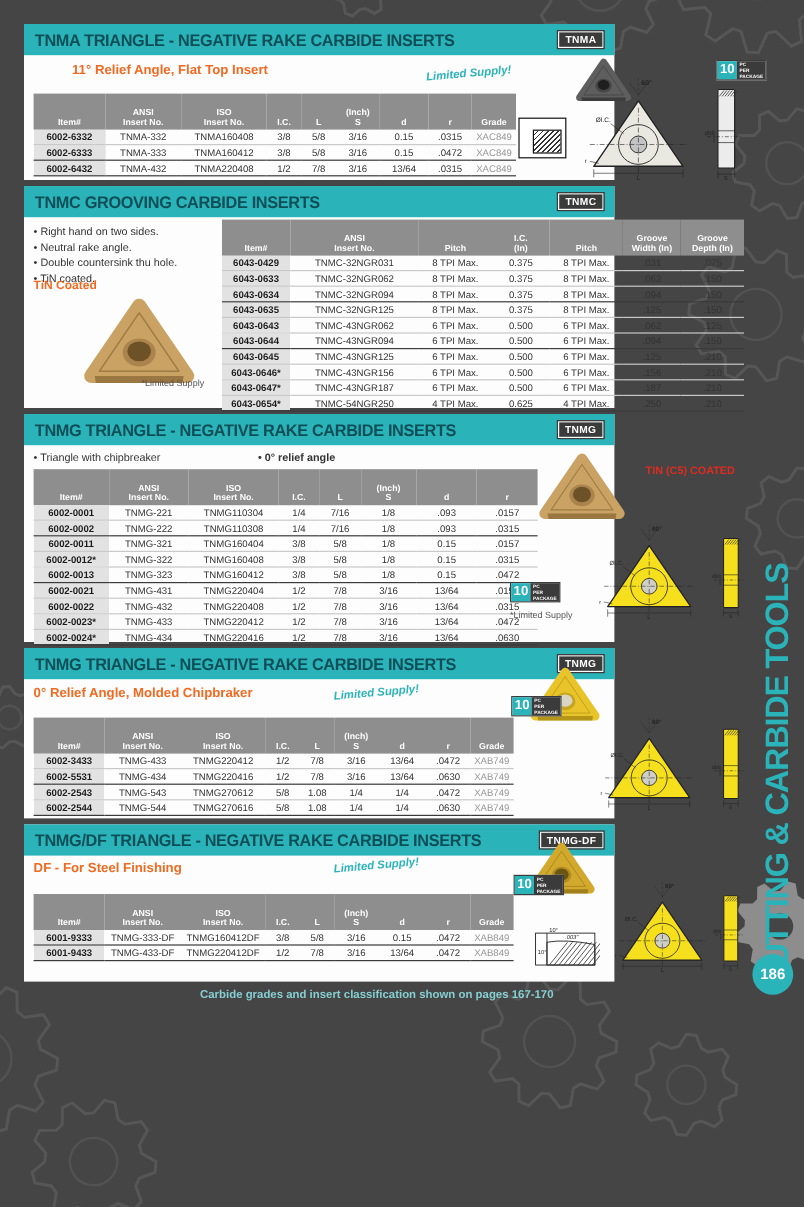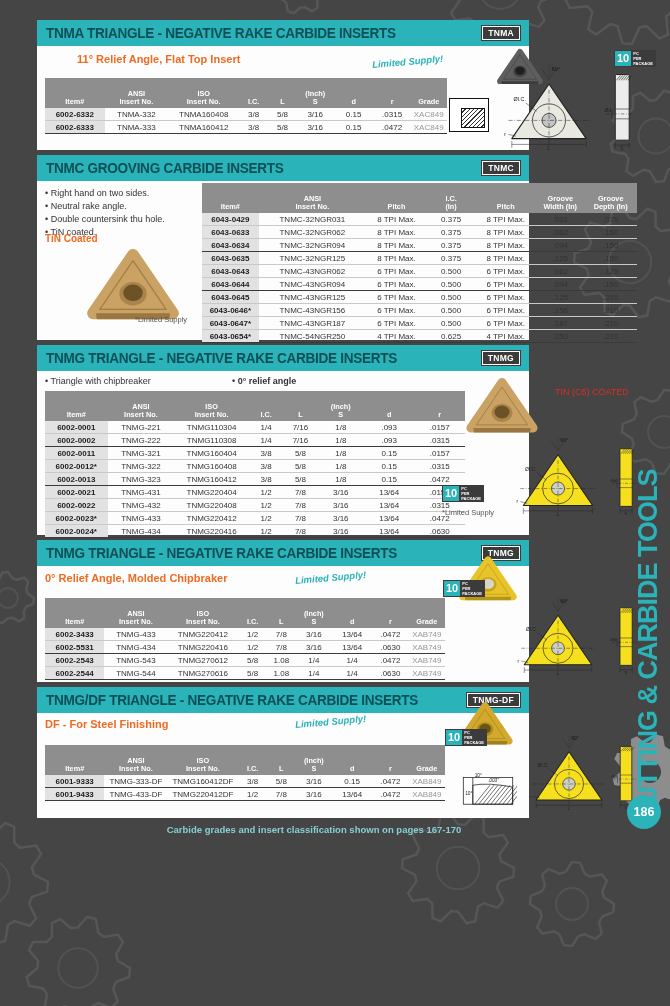--- a/index.html
+++ b/index.html
@@ -1,26 +1,26 @@
 <!DOCTYPE html>
 <html><head>
 <meta charset="utf-8">
 <style>
   html,body{margin:0;padding:0;}
   body{font-family:"Liberation Sans",sans-serif;background:#454545;}
   .canvas{position:relative;width:670px;height:1006px;background:#454545;overflow:hidden;}
   .bg{position:absolute;left:0;top:0;z-index:0;}
-  .sec{position:absolute;left:37px;width:492px;background:#fdfdfd;z-index:2;}
+  .sec{position:absolute;left:20px;width:492px;background:#fdfdfd;z-index:2;}
   .sechead{height:26px;background:#2bb3ba;display:flex;align-items:center;padding:0 9px;box-sizing:border-box;}
   .sectitle{font-weight:bold;font-size:14px;color:#0e4f57;letter-spacing:-.3px;transform:scaleX(.97);transform-origin:left;white-space:nowrap;}
   .badge{margin-left:auto;background:#3b3b3b;border:1px solid #fff;outline:1px solid #3b3b3b;color:#fff;font-size:8.5px;font-weight:bold;padding:1px 5px;letter-spacing:.3px;}
   .sub{position:absolute;font-weight:bold;font-size:11px;color:#f06a21;white-space:nowrap;}
   .lim{position:absolute;color:#2bb3ba;font-weight:bold;font-style:italic;font-size:9.5px;transform:rotate(-5deg);white-space:nowrap;}
   .note{position:absolute;font-size:7.5px;color:#555;}
-  .red{position:absolute;color:#e02b20;font-weight:normal;font-size:9px;white-space:nowrap;}
+  .red{position:absolute;color:#e02b20;font-weight:bold;font-size:9px;white-space:nowrap;}
   .bullets{position:absolute;font-size:9px;color:#333;line-height:13px;}
   .bullets div::before{content:"• ";}
   table{border-collapse:collapse;table-layout:fixed;position:absolute;}
   th{background:#8e8e8e;color:#fff;font-size:7.3px;font-weight:bold;vertical-align:bottom;padding:1px 1px 2px;line-height:8px;}
   td{font-size:8px;color:#333;text-align:center;height:12px;padding:0 1px;border-bottom:1px solid #c9c9c9;overflow:hidden;white-space:nowrap;}
   td.item{background:#e2e2e2;font-weight:bold;color:#1c1c1c;}
   td.grade{color:#979797;}
   tr.grp td{border-bottom:1.4px solid #3a3a3a;}
   tbody tr:last-child td{border-bottom:1.4px solid #3a3a3a;}
   .h-top{min-height:8px;margin-top:11px;}
@@ -151,20 +151,31 @@
             <td class="c0 item">6002-6333</td>
             <td class="c1">TNMA-333</td>
             <td class="c2">TNMA160412</td>
             <td class="c3">3/8</td>
             <td class="c4">5/8</td>
             <td class="c5">3/16</td>
             <td class="c6">0.15</td>
             <td class="c7">.0472</td>
             <td class="c8 grade">XAC849</td>
           </tr>
+          <tr>
+            <td class="c0 item">6002-6432</td>
+            <td class="c1">TNMA-432</td>
+            <td class="c2">TNMA220408</td>
+            <td class="c3">1/2</td>
+            <td class="c4">7/8</td>
+            <td class="c5">3/16</td>
+            <td class="c6">13/64</td>
+            <td class="c7">.0315</td>
+            <td class="c8 grade">XAC849</td>
+          </tr>
         </tbody>
       </table>
     <div class="hatchbox" style="left:412px;top:78px;width:38px;height:32px;">
         <div class="hatchfill"></div>
       </div>
     <div class="abs" style="left:462px;top:45px;width:100px;height:86px;"><svg viewBox="0 0 110 104" width="100%" height="100%">
 <line x1="55" y1="0" x2="55" y2="20" stroke="#333" stroke-width="0.7" stroke-dasharray="3 2"></line>
 <path d="M46 5 L55 17 L64 5" fill="none" stroke="#333" stroke-width="0.8"></path>
 <text x="58" y="7" font-size="7" fill="#222" font-weight="bold">60°</text>
 <path d="M55 23 L100 89 L10 89 Z" fill="#e9e9e2" stroke="#222" stroke-width="1.4" stroke-linejoin="round"></path>

